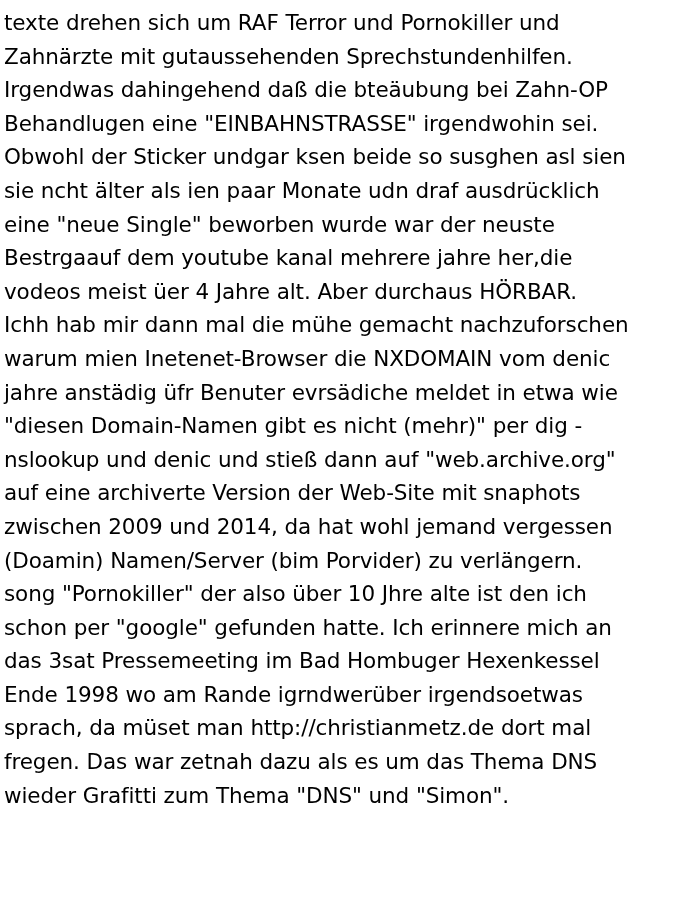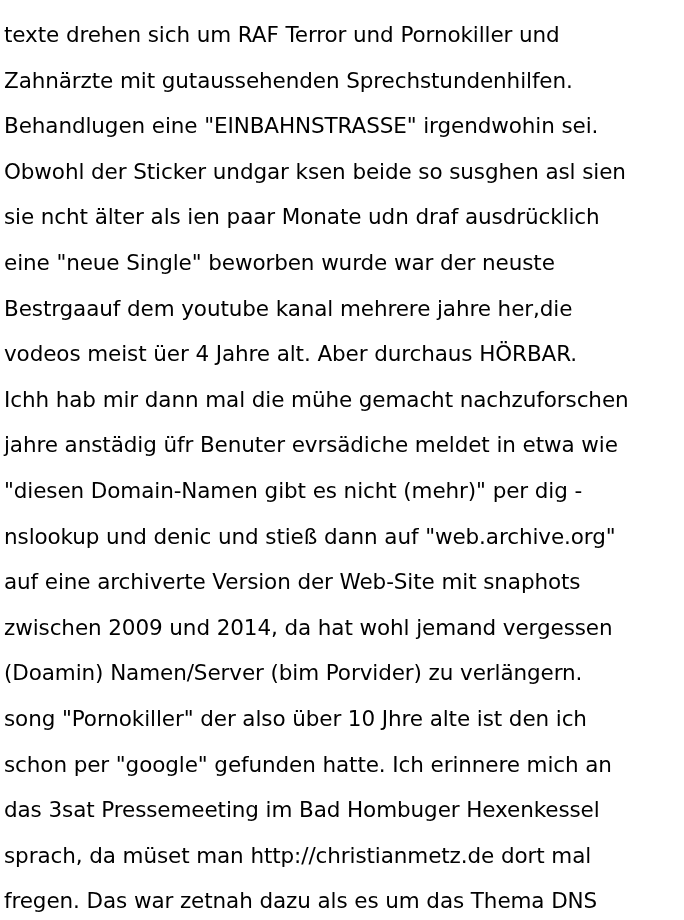--- a/index.html
+++ b/index.html
@@ -20,41 +20,43 @@
     padding: 6px 4px 0 4px;
     background: #ffffff;
   }
   .line {
     color: #000000;
     font-family: "DejaVu Sans", sans-serif;
     font-size: 21.5px;
     line-height: 33.6px;
     white-space: pre;
     letter-spacing: -0.1px;
-    margin-top: 12px;
   }
 </style>
 </head>
 <body>
 
 <div id="doc">
   <div class="line">texte drehen sich um RAF Terror und Pornokiller und</div>
   <div class="line">Zahnärzte mit gutaussehenden Sprechstundenhilfen.</div>
+  <div class="line">Irgendwas dahingehend daß die bteäubung bei Zahn-OP</div>
   <div class="line">Behandlugen eine "EINBAHNSTRASSE" irgendwohin sei.</div>
   <div class="line">Obwohl der Sticker undgar ksen beide so susghen asl sien</div>
   <div class="line">sie ncht älter als ien paar Monate udn draf ausdrücklich</div>
   <div class="line">eine "neue Single" beworben wurde war der neuste</div>
   <div class="line">Bestrgaauf dem youtube kanal mehrere jahre her,die</div>
   <div class="line">vodeos meist üer 4 Jahre alt. Aber durchaus HÖRBAR.</div>
   <div class="line">Ichh hab mir dann mal die mühe gemacht nachzuforschen</div>
+  <div class="line">warum mien Inetenet-Browser die NXDOMAIN vom denic</div>
   <div class="line">jahre anstädig üfr Benuter evrsädiche meldet in etwa wie</div>
   <div class="line">"diesen Domain-Namen gibt es nicht (mehr)" per dig -</div>
   <div class="line">nslookup und denic und stieß dann auf "web.archive.org"</div>
   <div class="line">auf eine archiverte Version der Web-Site mit snaphots</div>
   <div class="line">zwischen 2009 und 2014, da hat wohl jemand vergessen</div>
   <div class="line">(Doamin) Namen/Server (bim Porvider) zu verlängern.</div>
   <div class="line">song "Pornokiller" der also über 10 Jhre alte ist den ich</div>
   <div class="line">schon per "google" gefunden hatte. Ich erinnere mich an</div>
   <div class="line">das 3sat Pressemeeting im Bad Hombuger Hexenkessel</div>
+  <div class="line">Ende 1998 wo am Rande igrndwerüber irgendsoetwas</div>
   <div class="line">sprach, da müset man http://christianmetz.de dort mal</div>
   <div class="line">fregen. Das war zetnah dazu als es um das Thema DNS</div>
   <div class="line">wieder Grafitti zum Thema "DNS" und "Simon".</div>
 </div>
 
 </body></html>

